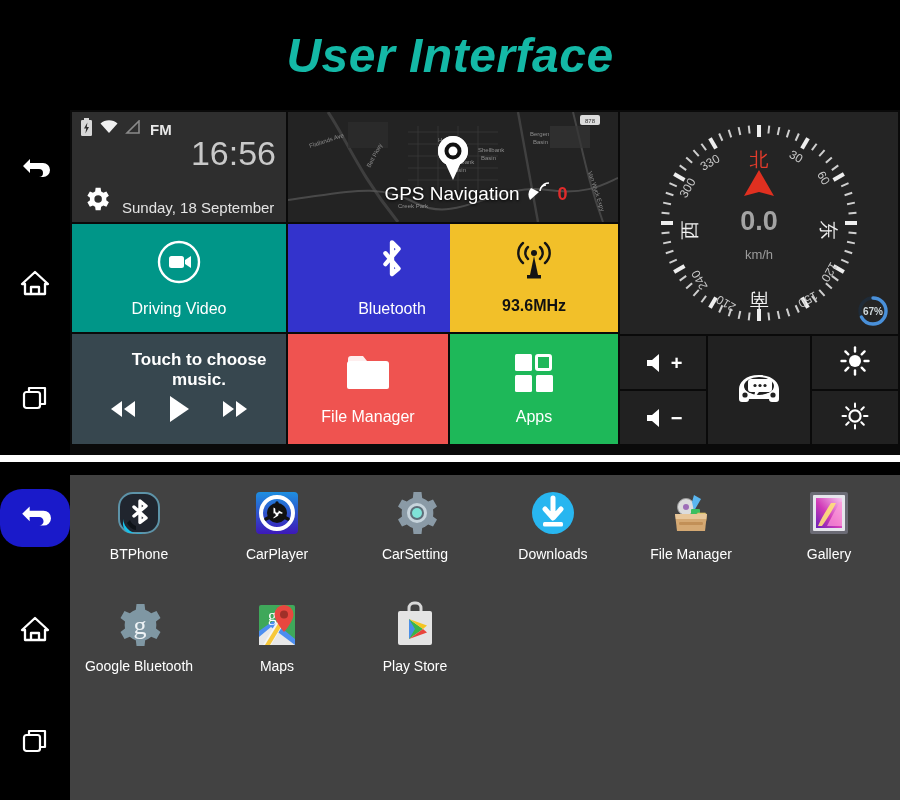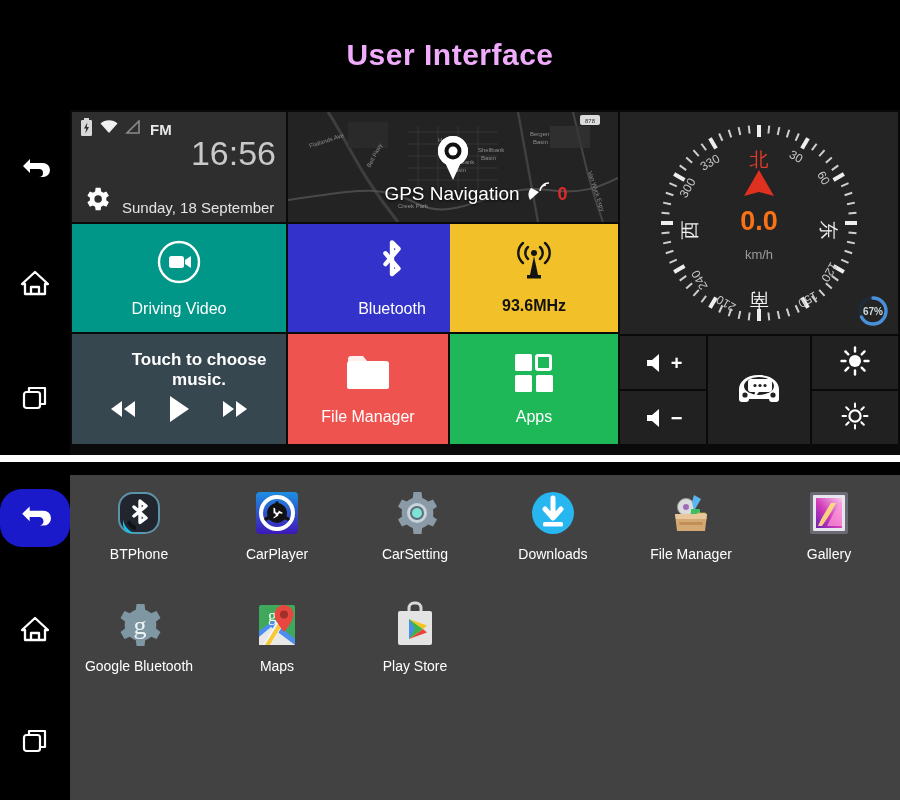--- a/index.html
+++ b/index.html
@@ -1,22 +1,22 @@
 <!DOCTYPE html>
 <html><head>
 <meta charset="utf-8">
 <style>
   html,body{margin:0;padding:0;background:#000;}
   body{width:900px;height:800px;overflow:hidden;font-family:"Liberation Sans",sans-serif;}
 
   
   .banner{position:absolute;left:0;top:0;width:900px;height:110px;background:#000;
           display:flex;align-items:center;justify-content:center;}
-  .banner .title{color:#f0abfc;font-size:30px;font-weight:bold;letter-spacing:.5px;
-                 font-family:"Liberation Sans",sans-serif;}
+  .banner .title{color:#14b8a6;font-size:48px;font-weight:bold;letter-spacing:.5px;
+                 font-family:"Liberation Sans",sans-serif;font-style:italic;}
 
   
   .screen1{position:absolute;left:0;top:110px;width:748px;height:345px;background:#000;}
   .navbar{position:absolute;left:0;top:0;width:70px;height:345px;background:#000;
           display:flex;flex-direction:column;align-items:center;justify-content:space-around;}
   .navbtn{width:52px;height:52px;display:flex;align-items:center;justify-content:center;border-radius:14px;}
   .navbtn svg{display:block;}
 
   .grid1{position:absolute;left:70px;top:0;width:830px;height:345px;background:#0a0a0a;}
   .tile{position:absolute;overflow:hidden;}
@@ -38,21 +38,21 @@
   .gpslabel{position:absolute;left:0;right:0;bottom:16px;display:flex;align-items:center;
             justify-content:center;gap:8px;padding-left:46px;}
   .gpslabel .txt{color:#fff;font-size:19px;text-shadow:0 1px 3px #000;}
   .gpszero{color:#e02b2b;font-size:18px;font-weight:bold;}
   .pin{position:absolute;left:50%;top:22px;transform:translateX(-50%);}
 
   
   .compass{left:550px;top:2px;width:278px;height:222px;background:#242424;}
   .compass svg{position:absolute;left:50%;top:50%;transform:translate(-50%,-50%);}
   .spd{position:absolute;left:0;right:0;top:50%;transform:translateY(-28%);text-align:center;}
-  .spd .v{color:#f97316;font-size:27px;font-weight:bold;display:block;line-height:1;}
+  .spd .v{color:#a3a3a3;font-size:27px;font-weight:bold;display:block;line-height:1;}
   .spd .u{color:#9b9b9b;font-size:13px;display:block;margin-top:12px;}
   .batt{position:absolute;right:8px;bottom:6px;width:34px;height:34px;}
   .batt .pct{position:absolute;inset:0;display:flex;align-items:center;justify-content:center;
              color:#cfd8dc;font-size:10px;font-weight:bold;}
 
   
   .drivingvideo{left:2px;top:114px;width:214px;height:108px;background:#009688;}
   .bluetooth{left:218px;top:114px;width:160px;height:108px;background:#3333cc;padding-left:48px;}
   .radio{left:380px;top:114px;width:168px;height:108px;background:#f2c029;}
   .radio .tilelabel{color:#111;font-weight:bold;}

